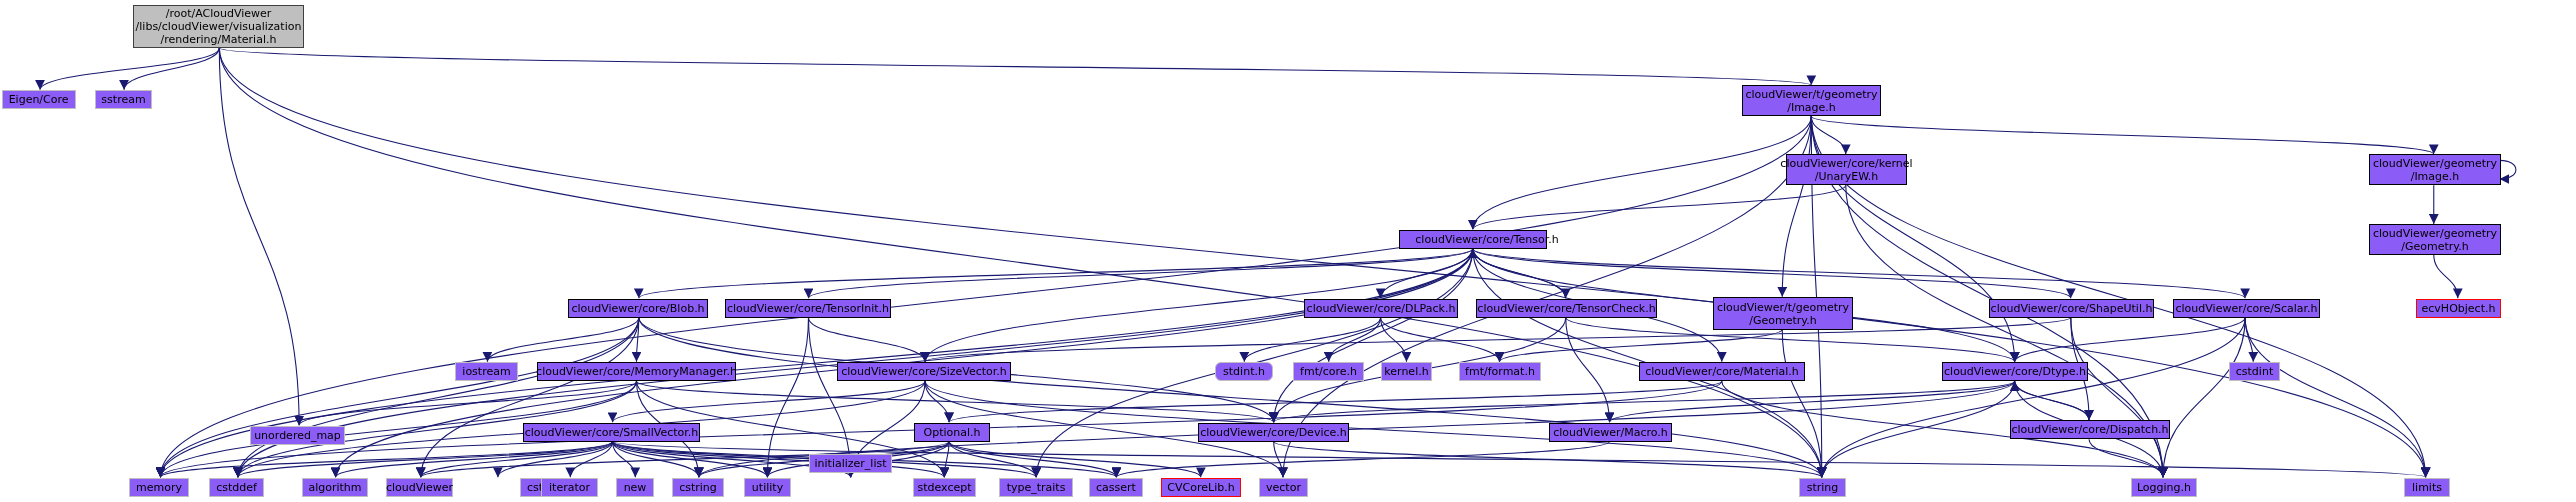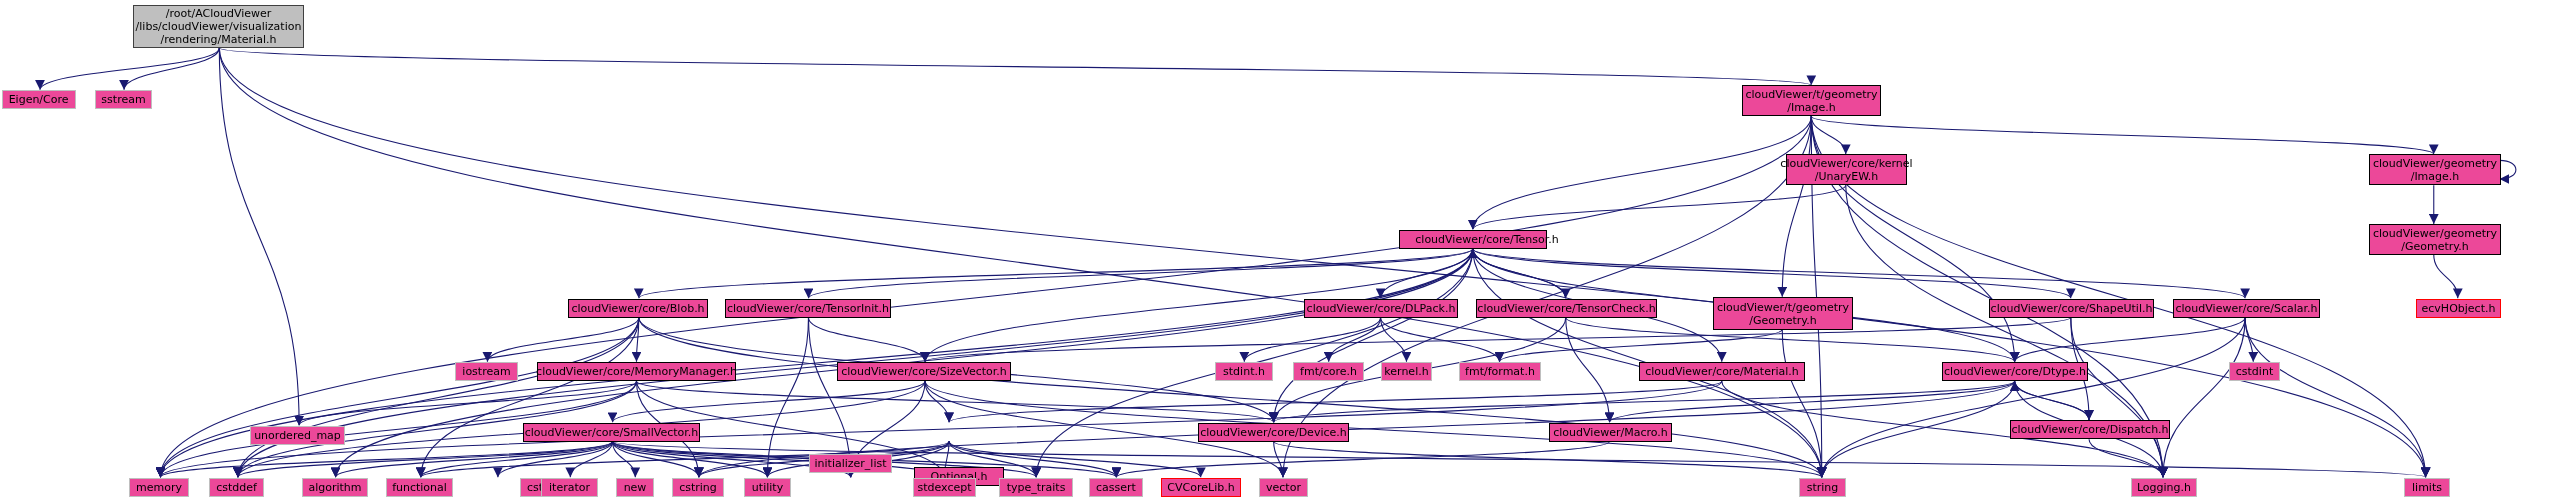--- a/index.html
+++ b/index.html
@@ -1,18 +1,18 @@
 <!DOCTYPE html>
 <html style="font-size:12.4px"><head>
 <meta charset="utf-8">
 <style>
   html,body{margin:0;padding:0;background:#fff;}
   body{width:2576px;height:502px;position:relative;overflow:hidden;font-family:"DejaVu Sans",sans-serif;}
   #edges{position:absolute;left:0;top:0;width:2576px;height:502px;}
-  .node{position:absolute;box-sizing:border-box;background:#ec4899;border:1.6px solid #000;font-size:11px;color:#000;
+  .node{position:absolute;box-sizing:border-box;background:#8b5cf6;border:1.6px solid #000;font-size:11px;color:#000;
         display:flex;align-items:center;justify-content:center;text-align:center;line-height:13px;white-space:pre;}
   .node.ext{border-color:#bfbfbf;}
   .node.red{border-color:#ff0000;}
   .node.root{background:#bfbfbf;border-color:#404040;}
 </style>
 </head>
 <body>
 
 <svg id="edges" xmlns="http://www.w3.org/2000/svg" viewBox="0 0 3322 648" width="2576" height="502">
   <defs>
@@ -156,37 +156,37 @@
   <div class="node" id="n-tensorinit" style="left:725px;top:299px;width:166px;height:19.4px;">cloudViewer/core/TensorInit.h</div>
   <div class="node" id="n-dlpack" style="left:1304px;top:299px;width:154px;height:19.4px;">cloudViewer/core/DLPack.h</div>
   <div class="node" id="n-tensorcheck" style="left:1476px;top:299px;width:181px;height:19.4px;">cloudViewer/core/TensorCheck.h</div>
   <div class="node" id="n-tgeometry" style="left:1713px;top:297px;width:140px;height:33px;">cloudViewer/t/geometry
 /Geometry.h</div>
   <div class="node" id="n-shapeutil" style="left:1989px;top:299px;width:165px;height:19.4px;">cloudViewer/core/ShapeUtil.h</div>
   <div class="node" id="n-scalar" style="left:2173px;top:299px;width:147px;height:19.4px;">cloudViewer/core/Scalar.h</div>
   <div class="node ext" id="n-iostream" style="left:455px;top:362px;width:63px;height:19.4px;">iostream</div>
   <div class="node" id="n-memorymanager" style="left:537px;top:362px;width:199px;height:19.4px;">cloudViewer/core/MemoryManager.h</div>
   <div class="node" id="n-sizevector" style="left:837px;top:362px;width:174px;height:19.4px;">cloudViewer/core/SizeVector.h</div>
-  <div class="node ext" id="n-stdint" style="left:1215px;top:362px;width:58px;height:19.4px;">stdint.h</div>
+  <div class="node ext" id="n-stdint" style="left:1215px;top:362px;width:58px;height:19.4px;border-radius:6px;">stdint.h</div>
   <div class="node ext" id="n-fmtcore" style="left:1293px;top:362px;width:71px;height:19.4px;">fmt/core.h</div>
   <div class="node ext" id="n-stddef" style="left:1381px;top:362px;width:51px;height:19.4px;">kernel.h</div>
   <div class="node ext" id="n-fmtformat" style="left:1459px;top:362px;width:82px;height:19.4px;">fmt/format.h</div>
   <div class="node" id="n-tensorkey" style="left:1639px;top:362px;width:166px;height:19.4px;">cloudViewer/core/Material.h</div>
   <div class="node" id="n-dtype" style="left:1942px;top:362px;width:146px;height:19.4px;">cloudViewer/core/Dtype.h</div>
   <div class="node ext" id="n-cstdint" style="left:2229px;top:362px;width:51px;height:19.4px;">cstdint</div>
   <div class="node ext" id="n-unordered_map" style="left:250px;top:426px;width:95px;height:19.4px;">unordered_map</div>
   <div class="node" id="n-smallvector" style="left:523px;top:423px;width:177px;height:19.4px;">cloudViewer/core/SmallVector.h</div>
-  <div class="node" id="n-optional" style="left:914px;top:423px;width:90px;height:19.4px;margin-top:44px;">Optional.h</div>
+  <div class="node" id="n-optional" style="left:914px;top:423px;width:76px;height:19.4px;">Optional.h</div>
   <div class="node" id="n-device" style="left:1198px;top:423px;width:151px;height:19.4px;">cloudViewer/core/Device.h</div>
   <div class="node" id="n-macro" style="left:1549px;top:423px;width:123px;height:19.4px;">cloudViewer/Macro.h</div>
   <div class="node" id="n-dispatch" style="left:2010px;top:420px;width:160px;height:19.4px;">cloudViewer/core/Dispatch.h</div>
   <div class="node ext" id="n-memory" style="left:129px;top:478px;width:60px;height:19.4px;">memory</div>
   <div class="node ext" id="n-cstddef" style="left:209px;top:478px;width:55px;height:19.4px;">cstddef</div>
   <div class="node ext" id="n-algorithm" style="left:302px;top:478px;width:66px;height:19.4px;">algorithm</div>
-  <div class="node ext" id="n-functional" style="left:386px;top:478px;width:67px;height:19.4px;">functional</div>
+  <div class="node ext" id="n-functional" style="left:386px;top:478px;width:67px;height:19.4px;">cloudViewer</div>
   <div class="node ext" id="n-cstdlib" style="left:472px;top:478px;width:50px;height:19.4px;margin-left:48px;">cstdlib</div>
   <div class="node ext" id="n-iterator" style="left:541px;top:478px;width:57px;height:19.4px;">iterator</div>
   <div class="node ext" id="n-new" style="left:616px;top:478px;width:38px;height:19.4px;">new</div>
   <div class="node ext" id="n-cstring" style="left:672px;top:478px;width:52px;height:19.4px;">cstring</div>
   <div class="node ext" id="n-utility" style="left:744px;top:478px;width:47px;height:19.4px;">utility</div>
   <div class="node ext" id="n-initializer_list" style="left:809px;top:454px;width:83px;height:19.4px;">initializer_list</div>
   <div class="node ext" id="n-stdexcept" style="left:913px;top:478px;width:63px;height:19.4px;">stdexcept</div>
   <div class="node ext" id="n-type_traits" style="left:999px;top:478px;width:74px;height:19.4px;">type_traits</div>
   <div class="node ext" id="n-cassert" style="left:1089px;top:478px;width:54px;height:19.4px;">cassert</div>
   <div class="node red" id="n-cvcorelib" style="left:1161px;top:478px;width:80px;height:19.4px;">CVCoreLib.h</div>

